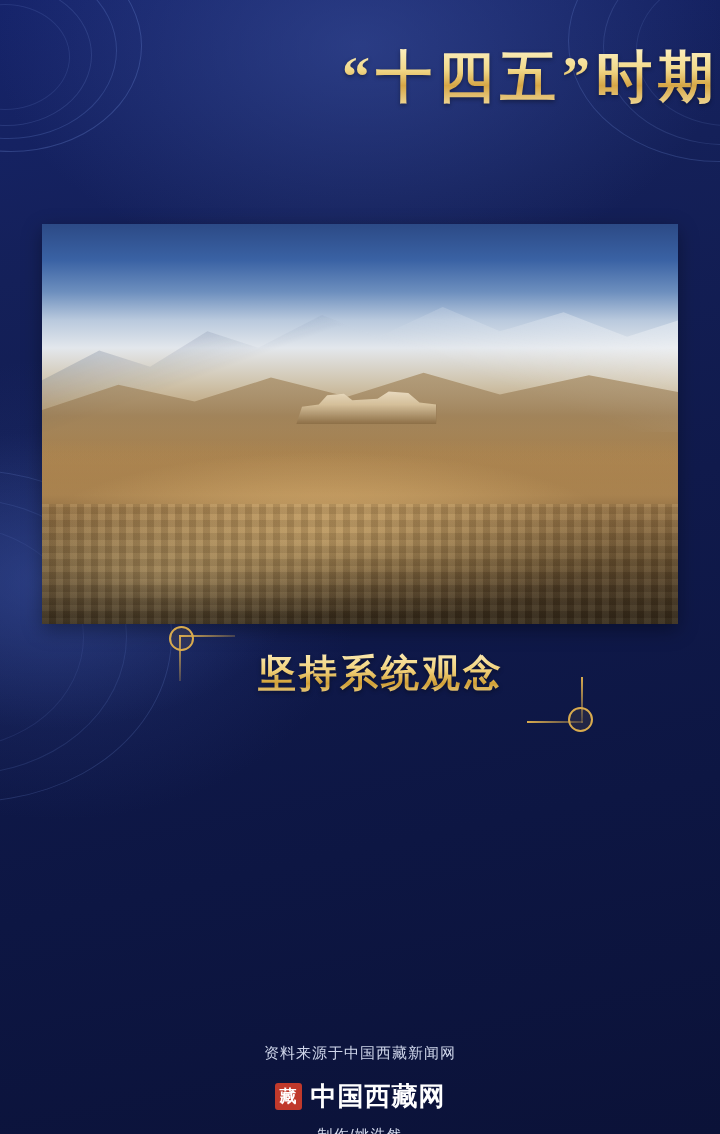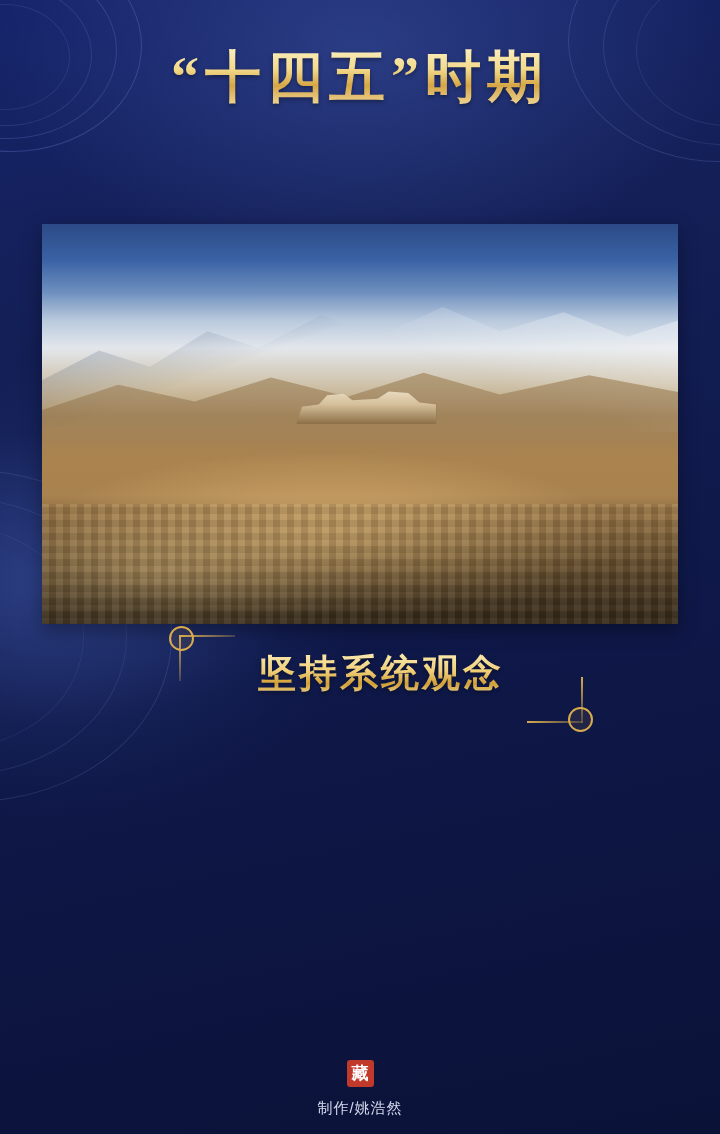--- a/index.html
+++ b/index.html
@@ -51,21 +51,21 @@
     background: radial-gradient(ellipse at 30% 50%, rgba(66,92,175,0.40) 0%, rgba(20,33,90,0) 70%);
     pointer-events: none;
   }
 
   
   .headline {
     position: absolute;
     top: 44px;
     left: 0;
     width: 720px;
-    text-align: center;
+    text-align: right;
   }
   .title-main {
     font-family: "Liberation Serif", serif;
     font-weight: bold;
     font-size: 56px;
     letter-spacing: 6px;
     line-height: 1.2;
     background: linear-gradient(180deg, #fdf3c8 0%, #f2d98a 38%, #d6a646 62%, #f6e4ab 100%);
     -webkit-background-clip: text;
     background-clip: text;
@@ -327,19 +327,21 @@
     <div class="section-title">坚持系统观念</div>
     <div class="orn right">
       <div class="ring"></div>
       <div class="h"></div>
       <div class="v"></div>
     </div>
   </div>
 
 
   <div class="footer">
+    <div class="source">资料来源于中国西藏新闻网</div>
     <div class="brand">
       <div class="brand-mark">藏</div>
+      <div class="brand-name">中国西藏网</div>
     </div>
     <div class="credit">制作/姚浩然</div>
   </div>
 
 </div>
 
 </body></html>

